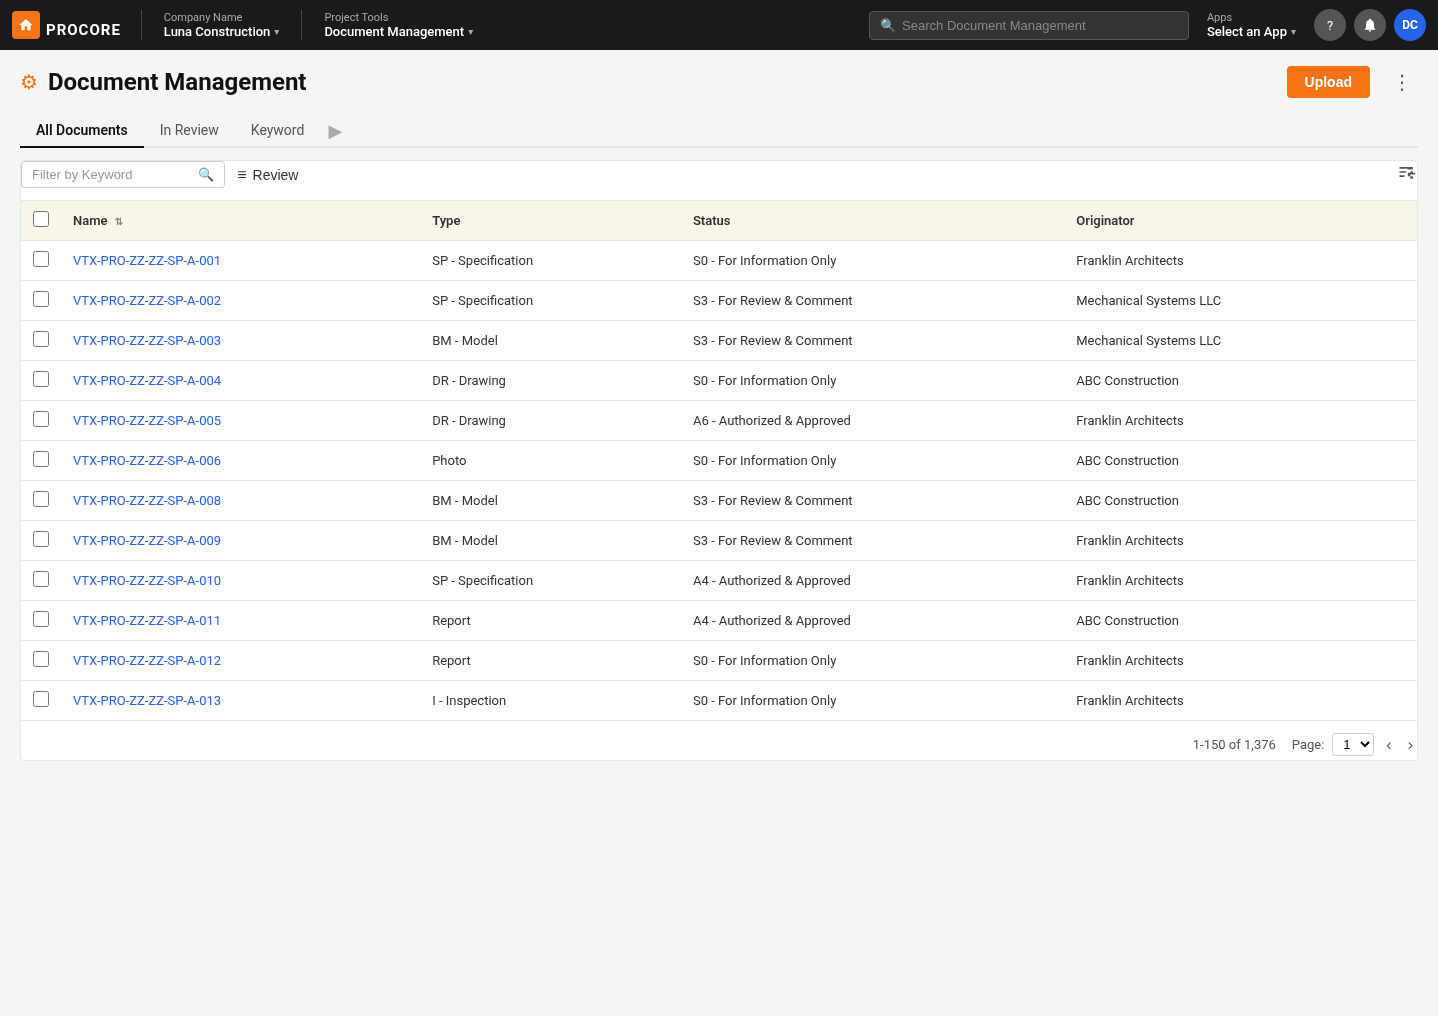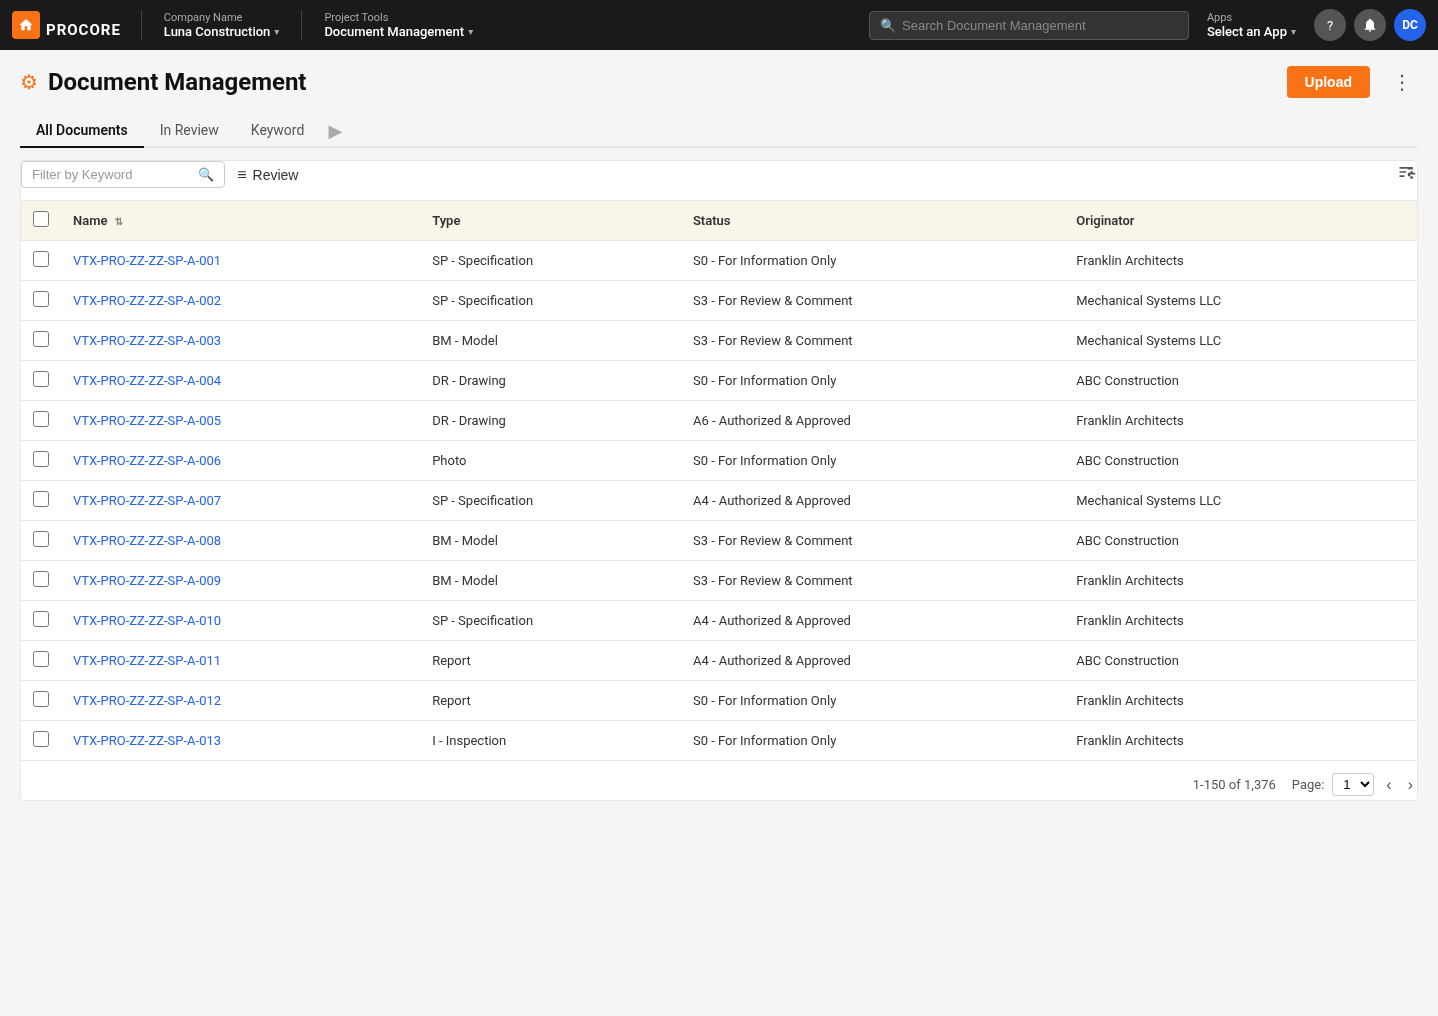--- a/index.html
+++ b/index.html
@@ -311,31 +311,20 @@
       </td>
       <td>Photo</td>
       <td>S0 - For Information Only</td>
       <td>ABC Construction</td>
     </tr>
           <tr>
       <td class="checkbox-cell">
         <input type="checkbox" class="cb" style="">
       </td>
       <td>
-        <a href="#">VTX-PRO-ZZ-ZZ-SP-A-007</a>
-      </td>
-      <td>SP - Specification</td>
-      <td>A4 - Authorized &amp; Approved</td>
-      <td>Mechanical Systems LLC</td>
-    </tr>
-          <tr>
-      <td class="checkbox-cell">
-        <input type="checkbox" class="cb" style="">
-      </td>
-      <td>
         <a href="#">VTX-PRO-ZZ-ZZ-SP-A-008</a>
       </td>
       <td>BM - Model</td>
       <td>S3 - For Review &amp; Comment</td>
       <td>ABC Construction</td>
     </tr>
           <tr>
       <td class="checkbox-cell">
         <input type="checkbox" class="cb" style="">
       </td>

